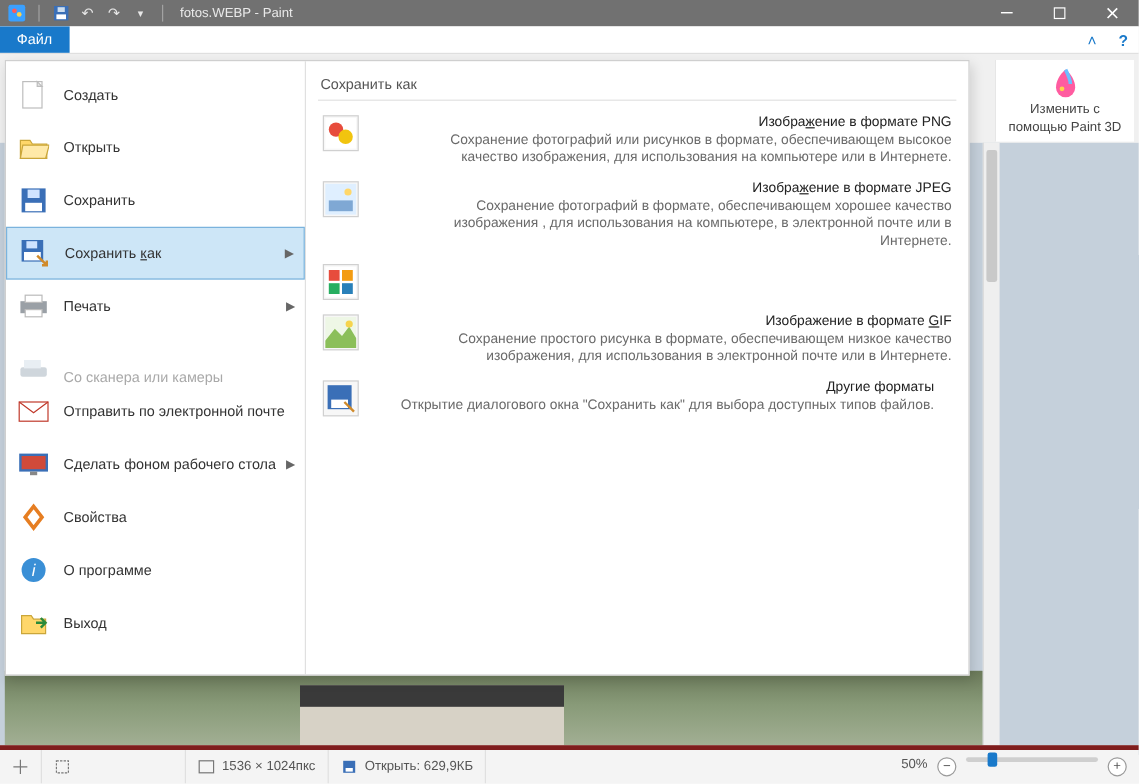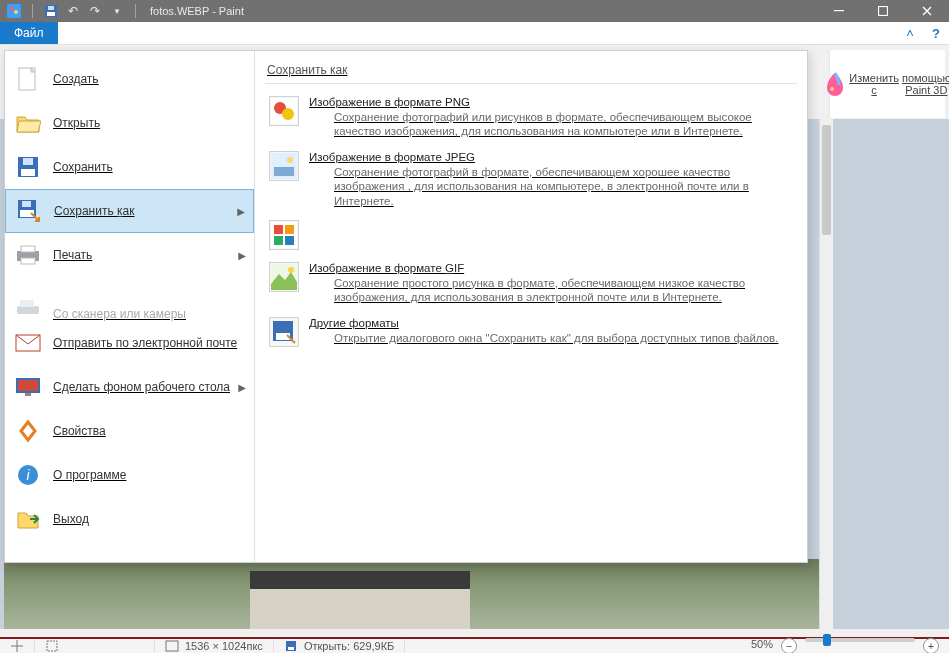--- a/index.html
+++ b/index.html
@@ -14,51 +14,51 @@
 .titlebar .spacer { flex: 1; }
 .titlebar .winbtn { width: 44px; height: 22px; display: flex; align-items: center; justify-content: center; color: #fff; font-size: 12px; }
 
 
 .ribbonrow { height: 23px; background: #fff; border-bottom: 1px solid #e0e0e0; display: flex; align-items: stretch; }
 .file-tab { background: #1979ca; color: #fff; font-size: 12px; display: flex; align-items: center; padding: 0 14px; }
 .ribbonrow .rspacer { flex: 1; }
 .ribbonrow .help { width: 26px; display: flex; align-items: center; justify-content: center; color: #1979ca; font-size: 13px; }
 
 
-.right-ribbon { position: absolute; right: 4px; top: 50px; width: 116px; height: 68px; background: #fff; border-left: 1px solid #e6e6e6; display: flex; flex-direction: row; align-items: center; justify-content: center; font-size: 11px; color: #444; text-align: center; gap: 3px; text-decoration: underline; }
+.right-ribbon { position: absolute; right: 4px; top: 50px; width: 116px; height: 68px; background: #fff; border-left: 1px solid #e6e6e6; display: flex; flex-direction: column; align-items: center; justify-content: center; font-size: 11px; color: #444; text-align: center; gap: 3px; }
 .paint3d-icon { width: 22px; height: 26px; }
 
 
-.filemenu { position: absolute; left: 4px; top: 50px; width: 804px; height: 513px; background: #fff; border: 1px solid #cfcfcf; box-shadow: 2px 4px 10px rgba(0,0,0,.15); display: flex; z-index: 5; text-decoration: underline; }
+.filemenu { position: absolute; left: 4px; top: 50px; width: 804px; height: 513px; background: #fff; border: 1px solid #cfcfcf; box-shadow: 2px 4px 10px rgba(0,0,0,.15); display: flex; z-index: 5; }
 .filemenu-left { width: 250px; border-right: 1px solid #e0e0e0; padding-top: 6px; }
 .fm-item { display: flex; align-items: center; height: 44px; padding: 0 10px; gap: 12px; font-size: 12px; color: #333; position: relative; }
 .fm-item.hover { background: #cde6f7; border: 1px solid #7bb3dd; height: 44px; }
 .fm-item .icon-slot { width: 26px; height: 26px; display: flex; align-items: center; justify-content: center; }
 .fm-item .arrow { position: absolute; right: 8px; color: #666; font-size: 10px; }
 .fm-item.disabled { color: #a9a9a9; align-items: flex-end; }
 .fm-item .underline-char { text-decoration: underline; }
 
 .filemenu-right { flex: 1; padding: 8px 10px 10px 10px; }
 .fm-header { font-size: 12px; color: #555; padding: 4px 2px 6px 2px; border-bottom: 1px solid #e2e2e2; margin-bottom: 6px; }
 .fmt-item { display: flex; gap: 10px; padding: 6px 4px; }
 .fmt-item .fmt-icon { width: 30px; height: 30px; flex-shrink: 0; border: 1px solid #d0d0d0; background: #f7f7f7; display:flex; align-items:center; justify-content:center; }
-.fmt-item .fmt-texts { font-size: 11.5px; color: #444; }
+.fmt-item .fmt-texts { font-size: 11.5px; color: #444; text-align: right; }
 .fmt-item .fmt-title { color: #222; margin-bottom: 2px; }
 .fmt-item .fmt-title .u { text-decoration: underline; }
 .fmt-item .fmt-desc { color: #6a6a6a; line-height: 1.25; margin-left: 25px; }
 
 
 .canvas-area { position: absolute; left: 0; top: 119px; right: 0; bottom: 24px; background: #c5d0db; }
 .canvas-area .photo { position:absolute; left:4px; right:130px; top:440px; bottom:0; background: linear-gradient(180deg,#6b7a5a 0%, #889a78 40%, #a8b49a 100%); }
 .canvas-area .house { position:absolute; left:250px; width:220px; top:452px; bottom:0; background:#d7d2c6; border-top: 18px solid #3a3a3a; }
 .canvas-area .scroll { position:absolute; right:116px; top:0; bottom:0; width:14px; background:#efefef; border-left:1px solid #ddd;}
 .canvas-area .scroll .thumb{ position:absolute; top:6px; left:2px; right:2px; height:110px; background:#c9c9c9; border-radius:2px;}
 
 
-.statusbar { position: absolute; left: 0; right: 0; bottom: 0; height: 16px; background: #f4f4f4; border-top: 2px solid #7f1d1d; display: flex; align-items: center; font-size: 11px; color: #555; }
+.statusbar { position: absolute; left: 0; right: 0; bottom: 0; height: 32px; background: #f4f4f4; border-top: 4px solid #7f1d1d; display: flex; align-items: center; font-size: 11px; color: #555; }
 .statusbar .cell { display: flex; align-items: center; gap: 6px; padding: 0 10px; border-right: 1px solid #e0e0e0; height: 100%; }
 .statusbar .spacer { flex: 1; }
 .statusbar .zoom { display: flex; align-items: flex-start; gap: 8px; padding: 0 10px; }
 .statusbar .zslider { width: 110px; height: 4px; background: #cfcfcf; position: relative; border-radius: 2px; }
 .statusbar .zslider .knob { position: absolute; left: 18px; top: -4px; width: 8px; height: 12px; background: #1979ca; border-radius: 2px; }
 .sb-icon { width:14px; height:14px; display:inline-flex; align-items:center; justify-content:center; color:#666; }
 .circle-btn { width:16px;height:16px;border:1px solid #9a9a9a;border-radius:50%;display:flex;align-items:center;justify-content:center;font-size:11px;color:#555;background:#fff; }
 
 
 svg { display:block; }

